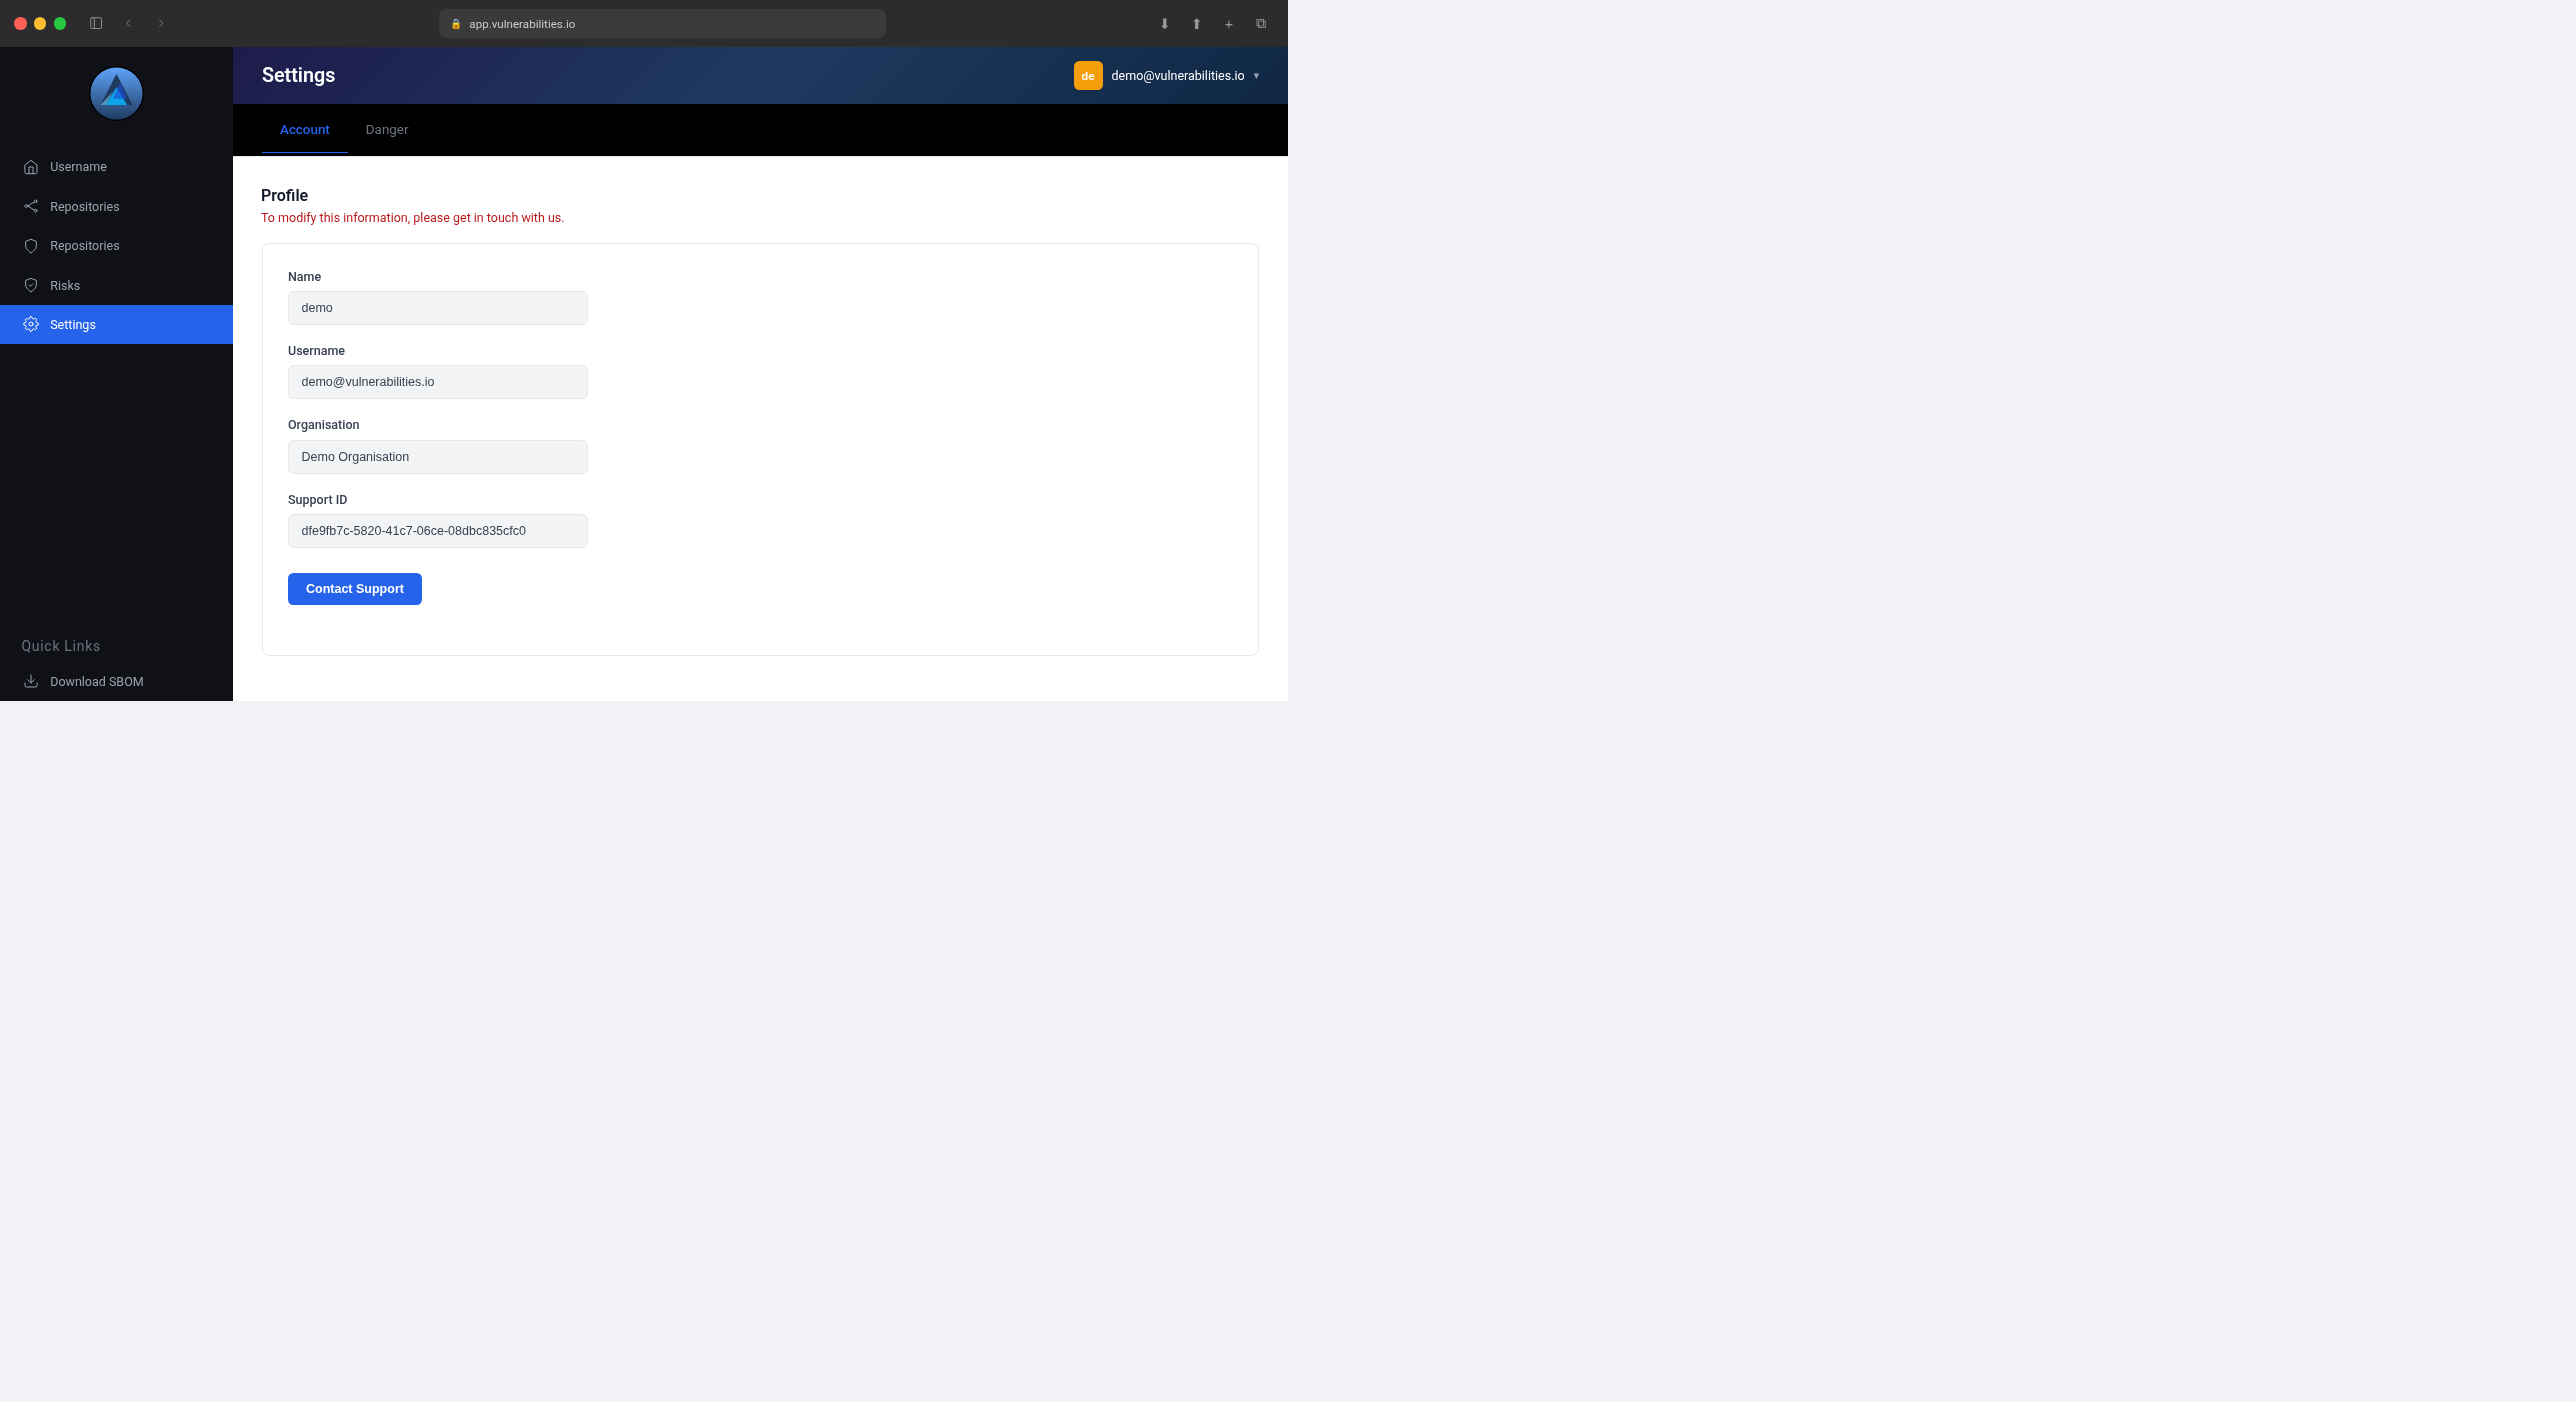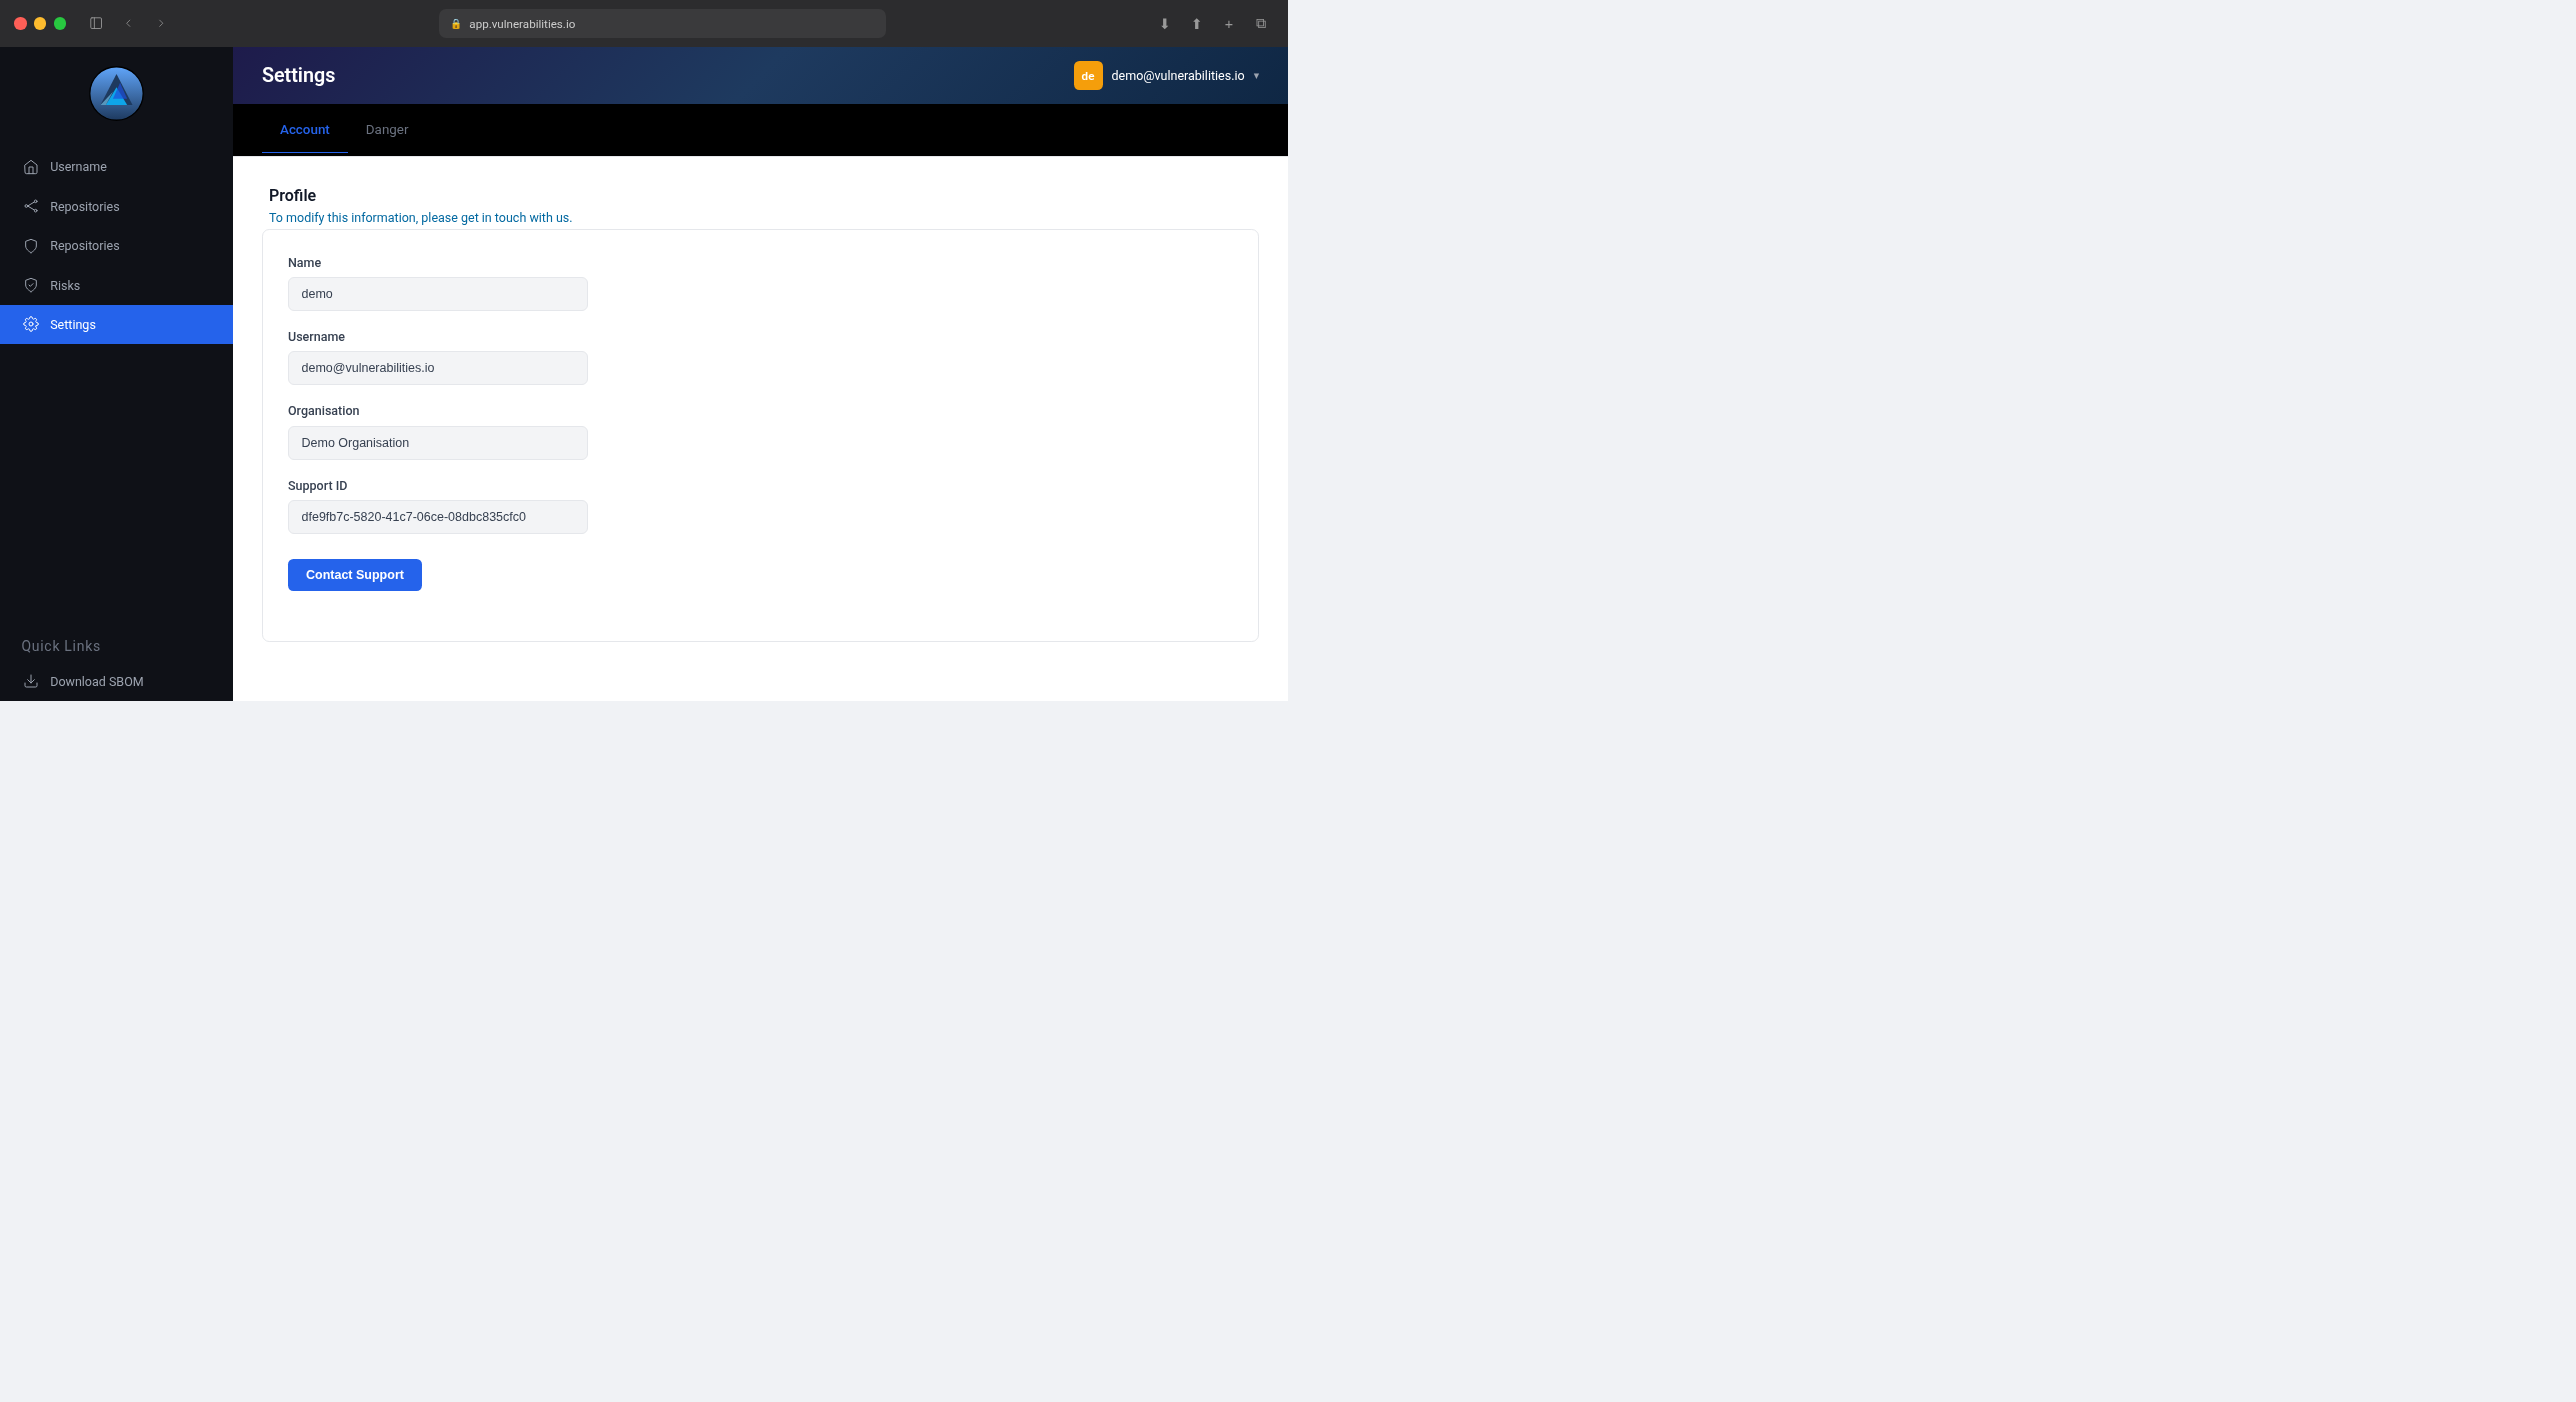--- a/index.html
+++ b/index.html
@@ -254,34 +254,34 @@
     }
 
     .tab.active {
       color: #2563eb;
       border-bottom: 1.8px solid #2563eb;
       font-weight: 500;
     }
 
     
     .profile-section {
-      padding: 29px 36px 0;
+      padding: 29px 28px 0;
     }
 
     .section-title {
       font-size: 16px;
       font-weight: 600;
       color: #111827;
       margin-bottom: 5.4px;
     }
 
     .section-subtitle {
       font-size: 12.5px;
-      color: #0369a1;
-      margin-bottom: 4px;
+      color: #b91c1c;
+      margin-bottom: 18px;
     }
 
     
     .form-card {
       margin: 0 29px 21.5px;
       background: #fff;
       border: 0.9px solid #e5e7eb;
       border-radius: 7.2px;
       padding: 25px 25px;
     }

